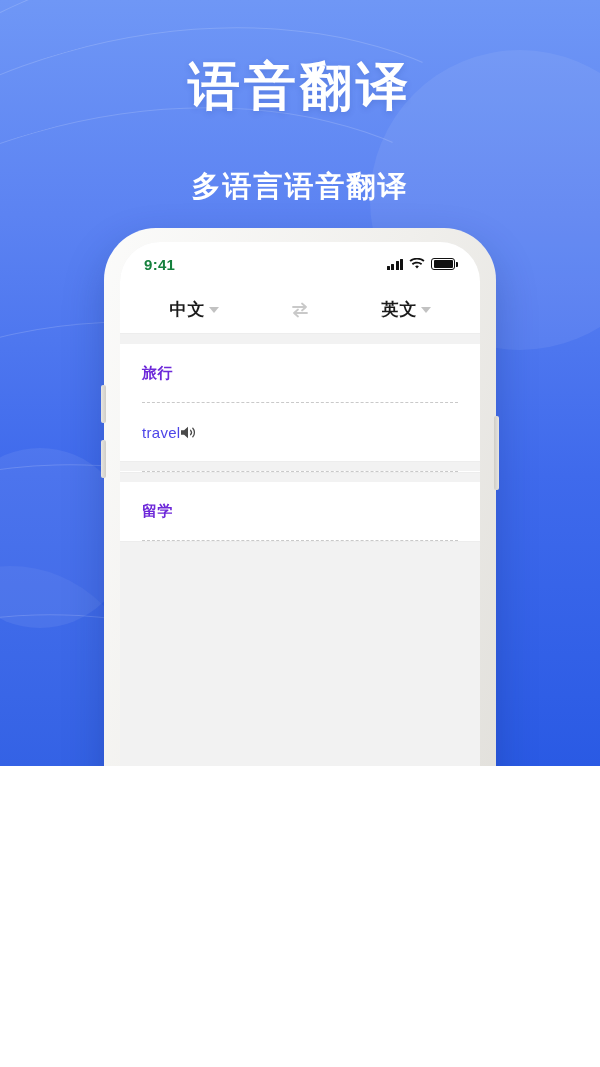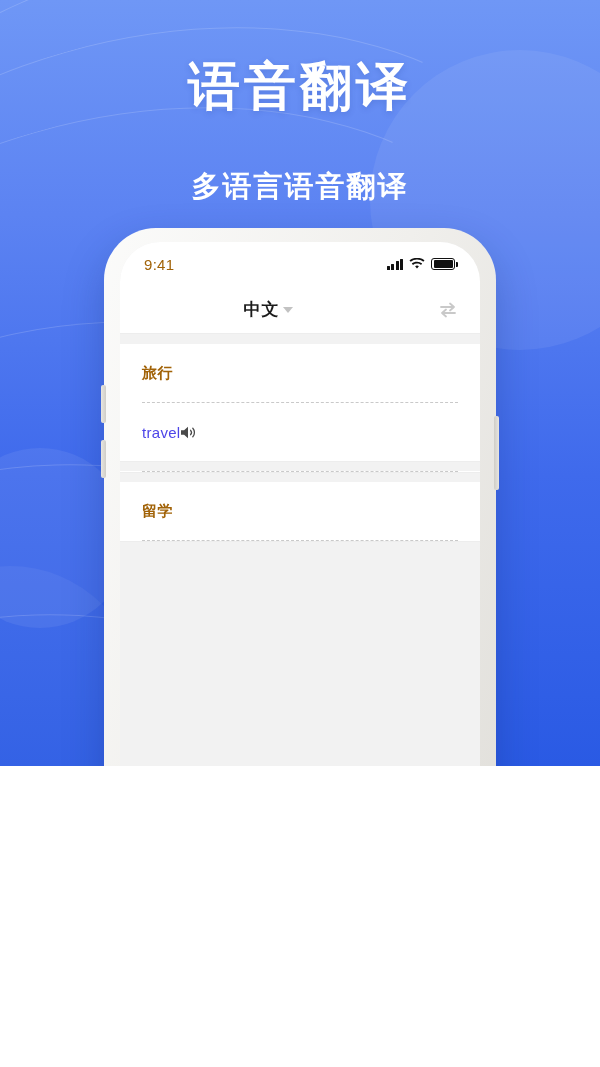--- a/index.html
+++ b/index.html
@@ -64,21 +64,21 @@
     position:relative; width:100%; height:100%;
     background:#f2f2f2; border-radius:40px; overflow:hidden;
   }
 
   
   #statusbar {
     height:44px; background:#ffffff;
     display:flex; align-items:center; justify-content:space-between;
     padding:0 22px 0 24px;
   }
-  #clock { font-size:15px; font-weight:normal; color:#a16207; letter-spacing:.3px; }
+  #clock { font-size:15px; font-weight:bold; color:#15803d; letter-spacing:.3px; }
   #status-icons { display:flex; align-items:center; gap:6px; }
   .sig-bars { display:flex; align-items:flex-end; gap:1.5px; height:11px; }
   .sig-bars i { width:3px; background:#111; border-radius:.5px; display:block; }
   .sig-bars i:nth-child(1){height:4px}
   .sig-bars i:nth-child(2){height:6px}
   .sig-bars i:nth-child(3){height:8.5px}
   .sig-bars i:nth-child(4){height:11px}
   .batt { width:24px; height:12px; border:1.4px solid #111; border-radius:3px; padding:1.4px; }
   .batt span { display:block; width:100%; height:100%; background:#111; border-radius:1px; }
   .batt-cap { width:1.6px; height:5px; background:#111; border-radius:0 1px 1px 0; margin-left:1px; }
@@ -97,21 +97,21 @@
   }
   #swap-wrap { width:64px; display:flex; align-items:center; justify-content:center; }
 
   
   #cards { padding-top:10px; }
   .card {
     background:#ffffff; margin-bottom:10px; padding:0 22px;
     box-shadow:0 1px 0 rgba(0,0,0,.02);
   }
   .src-row { height:58px; display:flex; align-items:center; }
-  .src-text { font-size:15px; font-weight:bold; color:#a16207; letter-spacing:.5px; }
+  .src-text { font-size:15px; font-weight:bold; color:#6d28d9; letter-spacing:.5px; }
   .divider { height:0; border-top:1px dashed #c9c9c9; }
   .dst-row { height:58px; display:flex; align-items:center; }
   .dst-text { font-size:15px; color:#4d45e8; letter-spacing:.3px; }
 
   
   #mic-area {
     position:absolute; left:0; bottom:0; width:100%; height:104px;
     background:#f2f2f2; display:flex; align-items:center; justify-content:center;
   }
   #mic-btn {
@@ -173,20 +173,24 @@
         <div class="lang-side">
           <span class="lang-name">中文</span>
           <span class="caret"></span>
         </div>
         <div id="swap-wrap">
           <svg width="22" height="18" viewBox="0 0 22 18">
             <path d="M4 6h13M13 2.5L17 6l-4 3.5" stroke="#c9c9c9" stroke-width="1.8" fill="none" stroke-linecap="round" stroke-linejoin="round"></path>
             <path d="M18 12H5M9 8.5L5 12l4 3.5" stroke="#c9c9c9" stroke-width="1.8" fill="none" stroke-linecap="round" stroke-linejoin="round"></path>
           </svg>
         </div>
+        <div class="lang-side">
+          <span class="lang-name">英文</span>
+          <span class="caret"></span>
+        </div>
       </div>
 
       <div id="cards">
 
         <div class="card">
           <div class="src-row">
             <span class="src-text">旅行</span>
           </div>
           <div class="divider"></div>
           <div class="dst-row">

